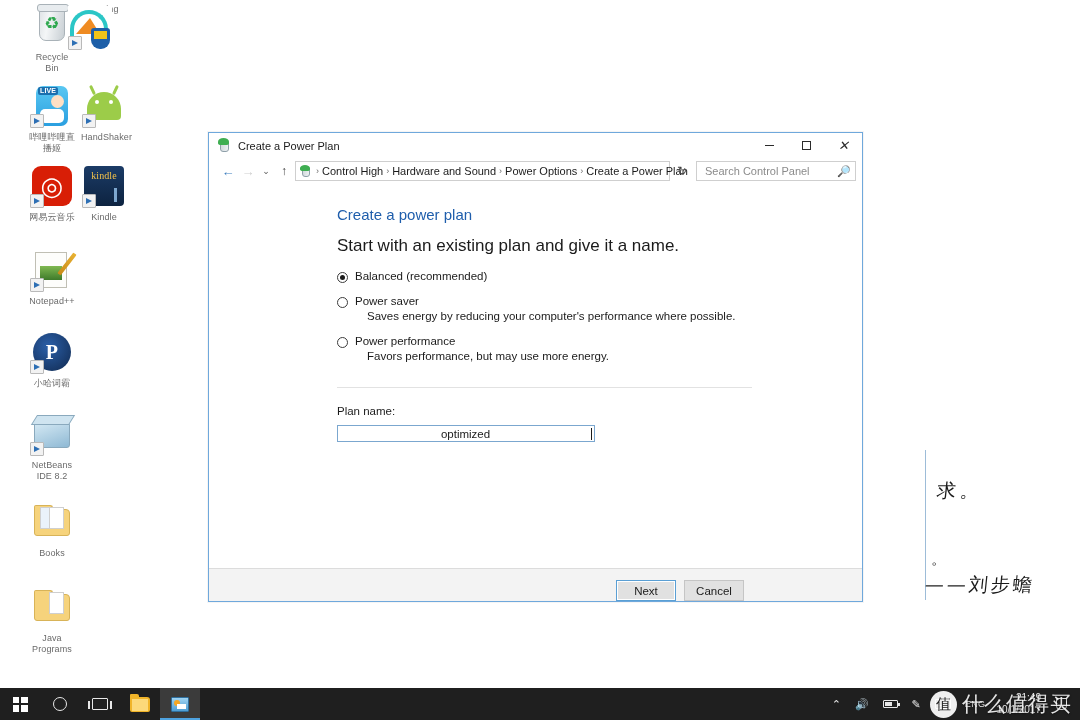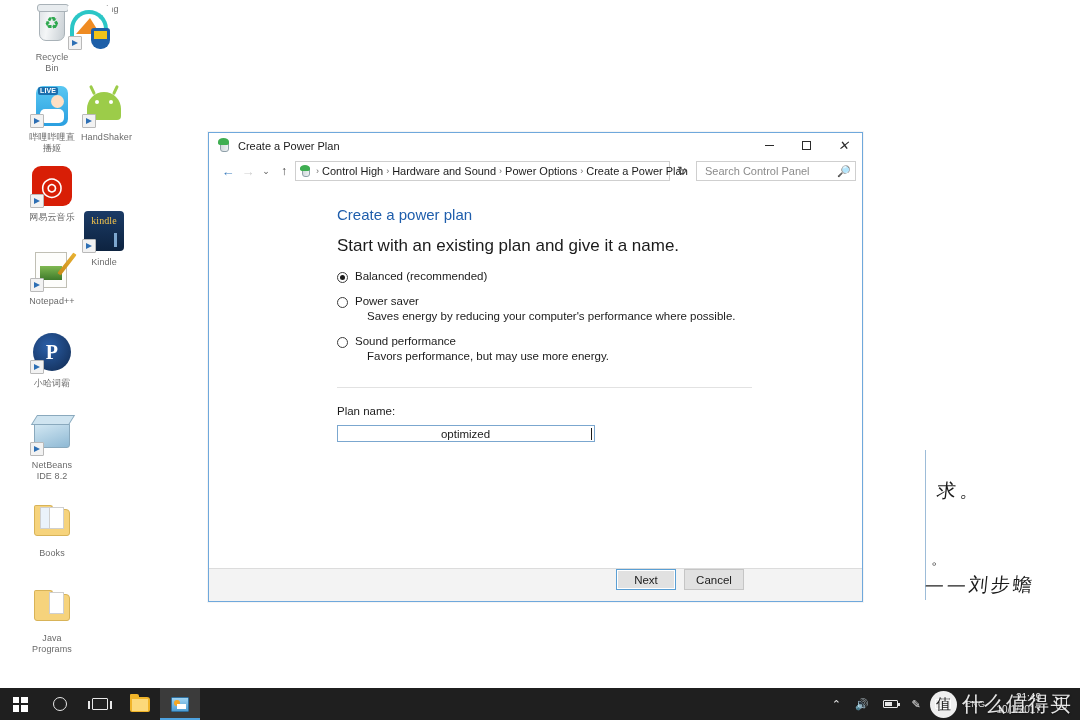--- a/index.html
+++ b/index.html
@@ -376,21 +376,21 @@
   }
   .caret {
     width:1px; height:12px; background:#1b1b1b; flex:none;
   }
 
   
   #footer {
     height:33px; flex:none;
     border-top:1px solid #dcdcdc;
     background:#f3f3f3;
-    display:flex; align-items:flex-start; justify-content:flex-end;
+    display:flex; align-items:flex-end; justify-content:flex-end;
     padding-right:118px;
     gap:8px;
   }
   .btn {
     min-width:60px; height:21px;
     font-size:11.5px; color:#1b1b1b;
     background:#e1e1e1;
     border:1px solid #c5c5c5;
     display:flex; align-items:center; justify-content:center;
     padding:0 10px;
@@ -569,21 +569,21 @@
   </div>
 
   <div class="icon-cell" style="left:0px; top:164px;">
     <div class="icon-art">
       <span class="art-netease"></span>
       <span class="shortcut-arrow"></span>
     </div>
     <span class="icon-label">网易云音乐</span>
   </div>
 
-  <div class="icon-cell" style="left:52px; top:164px;margin-top:45px;">
+  <div class="icon-cell" style="left:52px; top:164px;">
     <div class="icon-art">
       <span class="art-kindle">
           <span class="kword">kindle</span>
           <span class="tree"></span>
         </span>
       <span class="shortcut-arrow"></span>
     </div>
     <span class="icon-label">Kindle</span>
   </div>
 
@@ -704,21 +704,21 @@
       </div>
 
       <div class="opt">
         <span class="radio"></span>
         <div class="opt-title">Power saver</div>
         <div class="opt-desc">Saves energy by reducing your computer's performance where possible.</div>
       </div>
 
       <div class="opt">
         <span class="radio"></span>
-        <div class="opt-title">Sound performance</div>
+        <div class="opt-title">Power performance</div>
         <div class="opt-desc">Favors performance, but may use more energy.</div>
       </div>
 
       <div id="divider"></div>
 
       <div id="plan-label">Plan name:</div>
       <div id="plan-input-wrap">
         <input id="plan-input" type="text" value="optimized" style="">
         <span class="caret"></span>
       </div>

